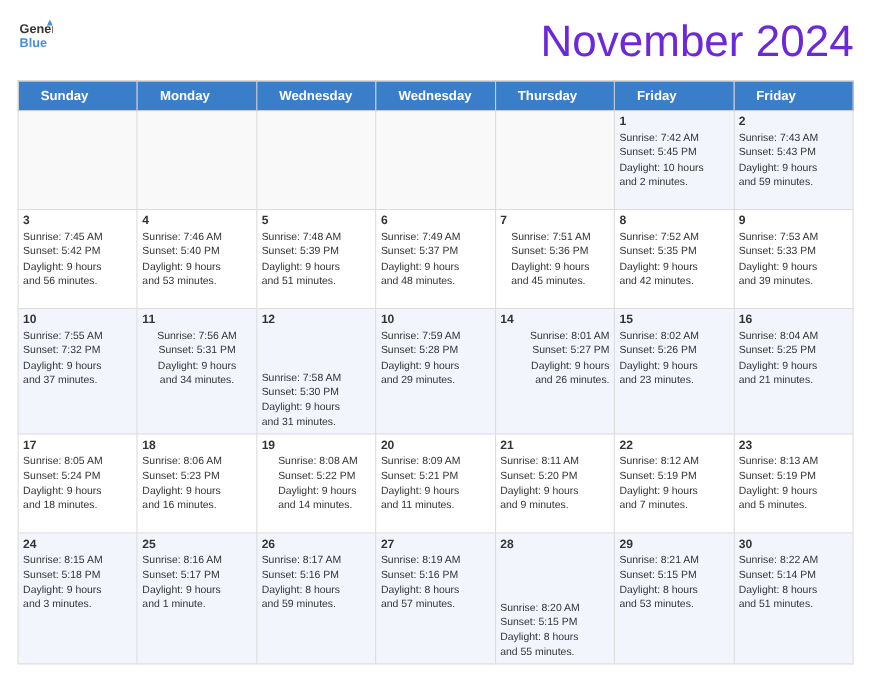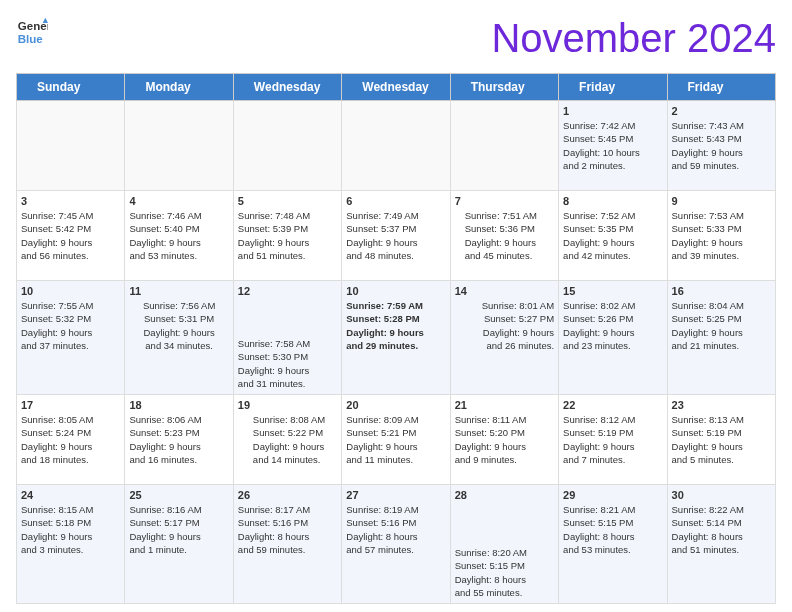--- a/index.html
+++ b/index.html
@@ -171,41 +171,41 @@
           <div class="cell-info" style="white-space: pre-line;">Sunrise: 7:53 AM
 Sunset: 5:33 PM
 Daylight: 9 hours
 and 39 minutes.</div>
         </td>
       </tr>
       <tr>
         <td class="odd-row">
           <span class="day-num">10</span>
           <div class="cell-info" style="white-space: pre-line;">Sunrise: 7:55 AM
-Sunset: 5:32 PM
+Sunset: 7:32 PM
 Daylight: 9 hours
 and 37 minutes.</div>
         </td>
         <td class="odd-row">
           <span class="day-num">11</span>
           <div class="cell-info" style="white-space: pre-line; text-align: center;">Sunrise: 7:56 AM
 Sunset: 5:31 PM
 Daylight: 9 hours
 and 34 minutes.</div>
         </td>
         <td class="odd-row">
           <span class="day-num">12</span>
           <div class="cell-info" style="white-space: pre-line; margin-top: 40px;">Sunrise: 7:58 AM
 Sunset: 5:30 PM
 Daylight: 9 hours
 and 31 minutes.</div>
         </td>
         <td class="odd-row">
           <span class="day-num">10</span>
-          <div class="cell-info" style="white-space: pre-line; font-weight: bold;">Sunrise: 7:59 AM
+          <div class="cell-info" style="white-space: pre-line;">Sunrise: 7:59 AM
 Sunset: 5:28 PM
 Daylight: 9 hours
 and 29 minutes.</div>
         </td>
         <td class="odd-row">
           <span class="day-num">14</span>
           <div class="cell-info" style="white-space: pre-line; text-align: right;">Sunrise: 8:01 AM
 Sunset: 5:27 PM
 Daylight: 9 hours
 and 26 minutes.</div>

